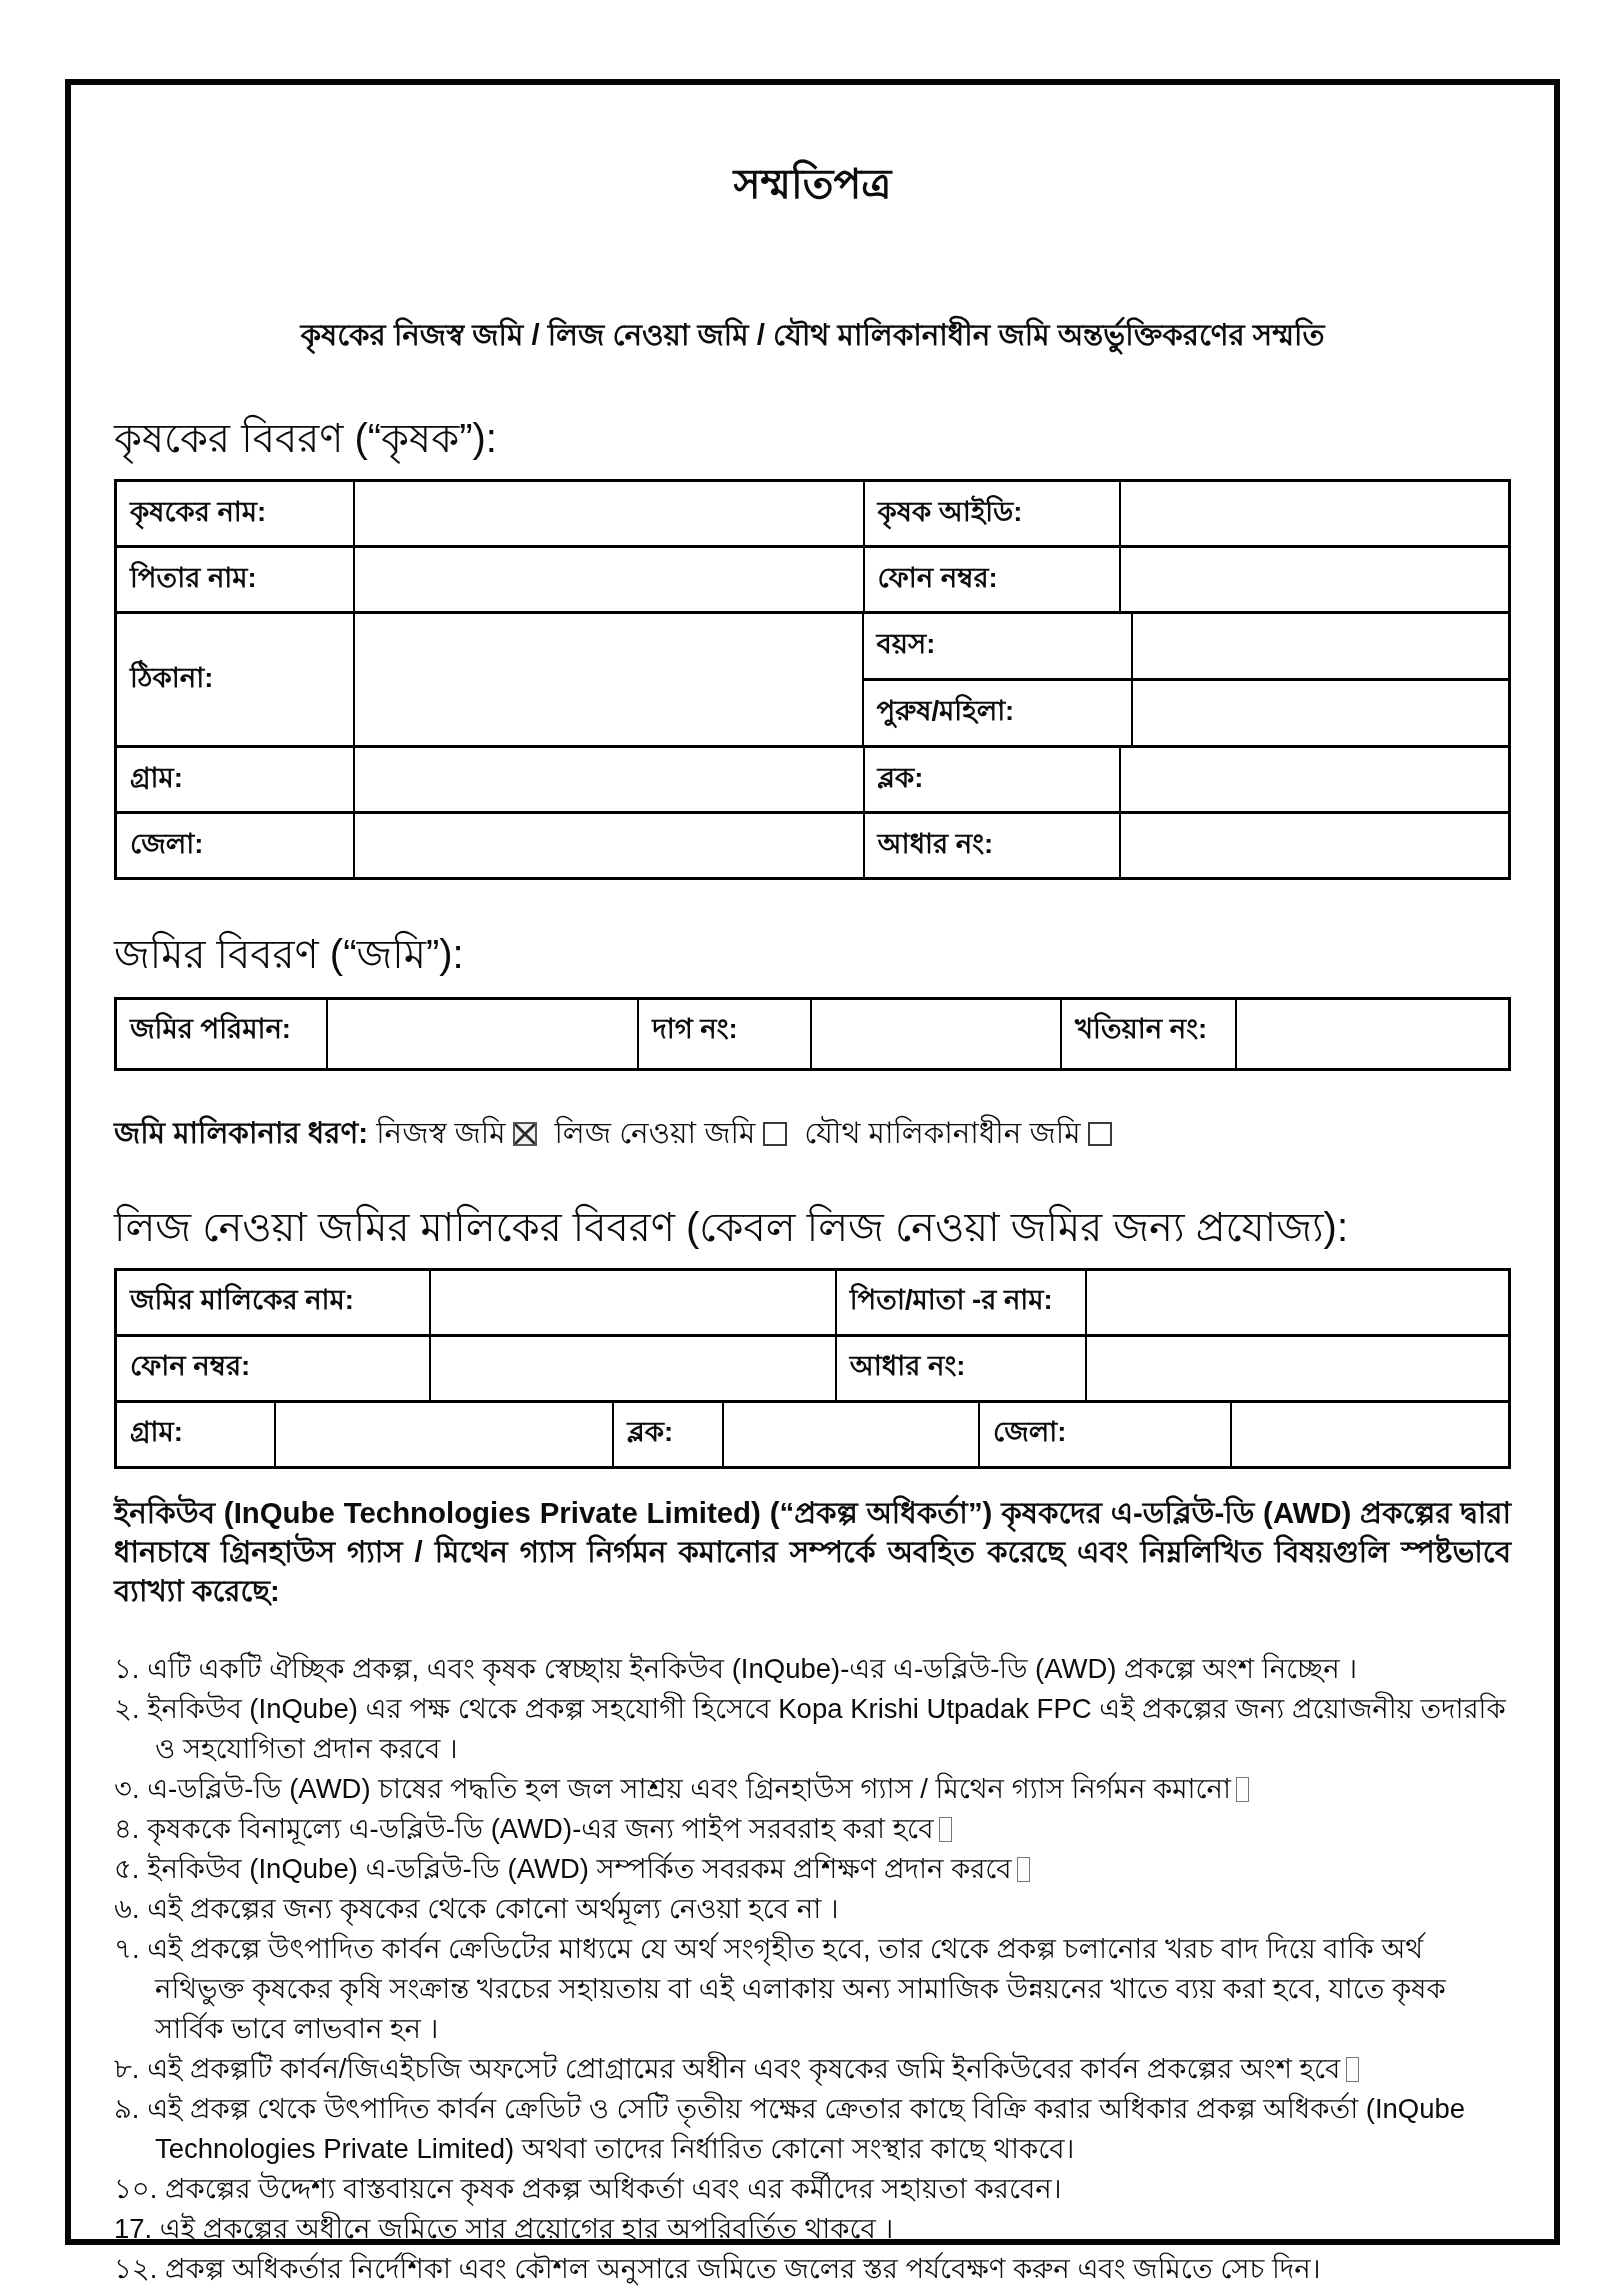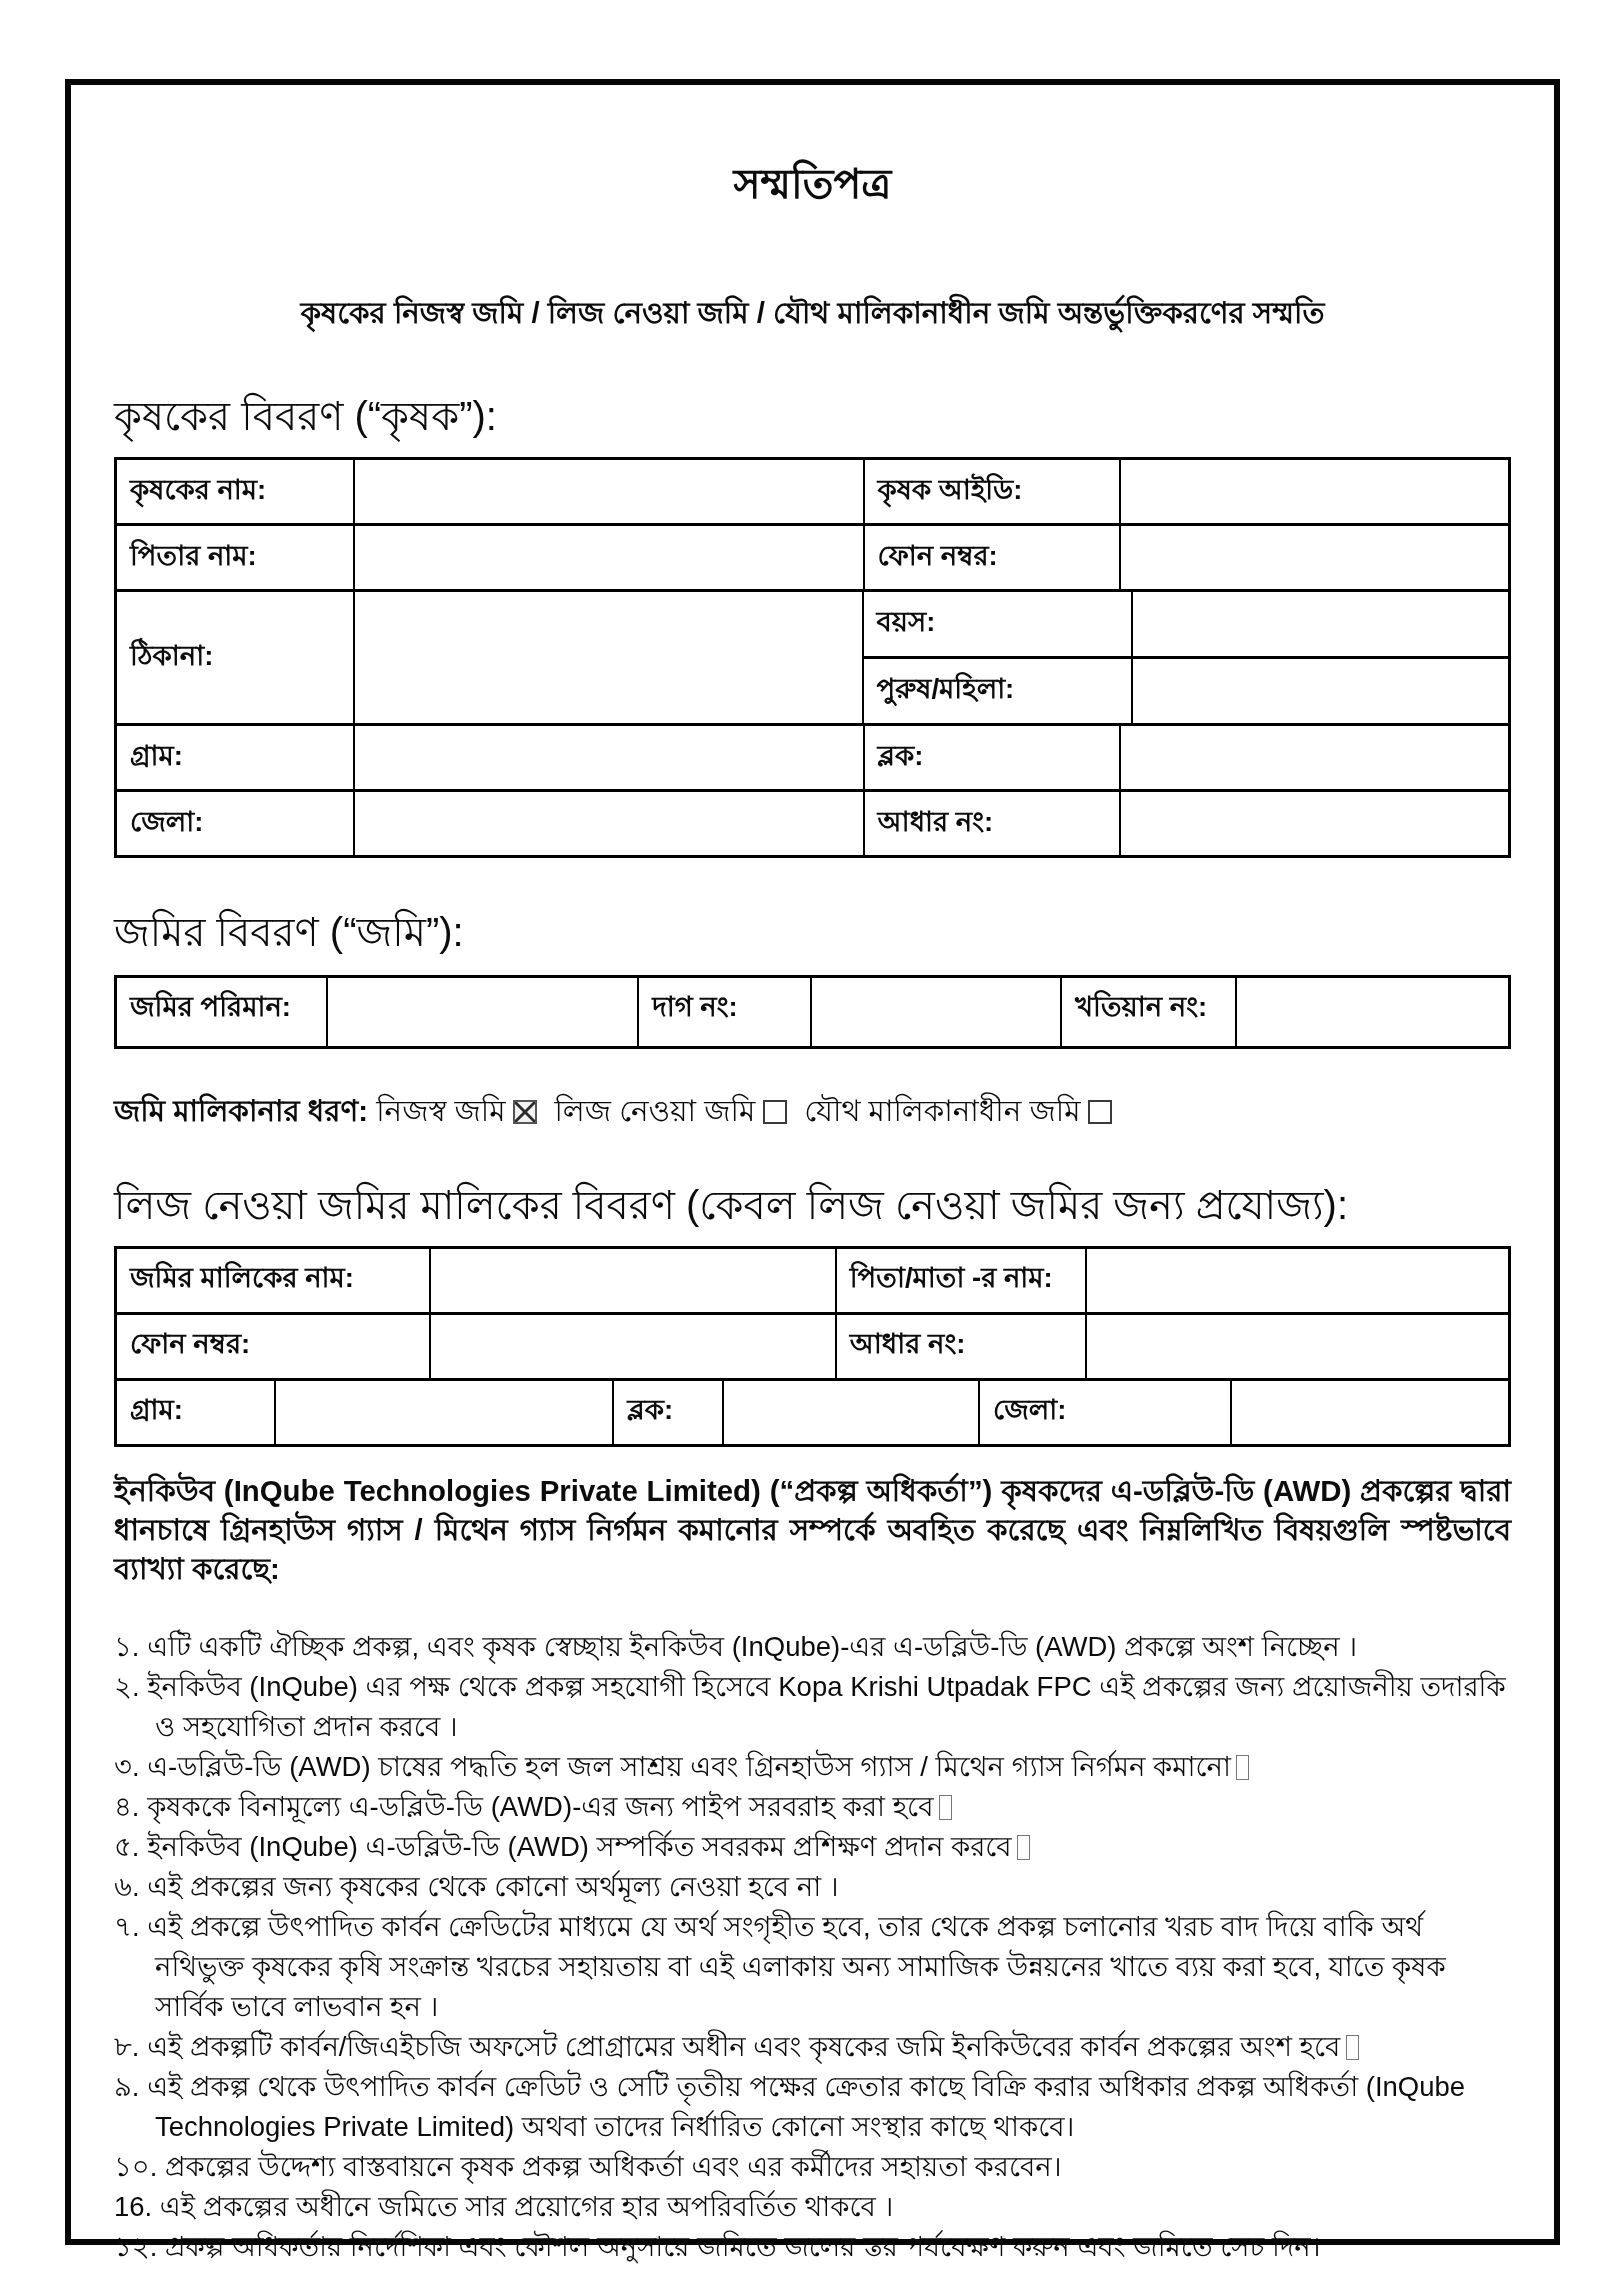--- a/index.html
+++ b/index.html
@@ -9,21 +9,21 @@
     color:#0c0c0c;
     -webkit-font-smoothing:antialiased;
   }
   #frame {
     position:absolute; left:65px; top:79px; width:1495px; height:2166px;
     box-sizing:border-box; border:6.5px solid #060606; background:#ffffff;
   }
   #content { padding:0 43px; }
 
   .title    { margin-top:67px; font-size:41px; font-weight:700; text-align:center; }
-  .subtitle { margin-top:69px;  font-size:29.4px; font-weight:700; text-align:center; }
+  .subtitle { margin-top:91px;  font-size:29.4px; font-weight:700; text-align:center; }
   .sec-h    { font-size:40px; font-weight:400; }
   .sec-h-farmer { margin-top:46px; margin-bottom:5.2px; }
   .sec-h-land   { margin-top:43px; margin-bottom:6.5px; }
   .sec-h-lease  { margin-top:37px; margin-bottom:5.2px; }
 
   .tbl { border:3.3px solid #000; border-top-width:3.9px; border-bottom-width:3.9px;font-weight:bold; }
   .trow { display:flex; height:63px; }
   .trow + .trow, .trow + .band, .band + .trow { border-top:3.9px solid #000; }
   .band { display:flex; height:131px; }
   .cell { box-sizing:border-box; display:flex; align-items:center; padding-left:13px; font-size:27.5px; }
@@ -180,19 +180,19 @@
       <div class="term"><span>১. এটি একটি ঐচ্ছিক প্রকল্প, এবং কৃষক স্বেচ্ছায় ইনকিউব (InQube)-এর এ-ডব্লিউ-ডি (AWD) প্রকল্পে অংশ নিচ্ছেন ।</span></div>
       <div class="term"><span>২. ইনকিউব (InQube) এর পক্ষ থেকে প্রকল্প সহযোগী হিসেবে Kopa Krishi Utpadak FPC এই প্রকল্পের জন্য প্রয়োজনীয় তদারকি ও সহযোগিতা প্রদান করবে ।</span></div>
       <div class="term"><span>৩. এ-ডব্লিউ-ডি (AWD) চাষের পদ্ধতি হল জল সাশ্রয় এবং গ্রিনহাউস গ্যাস / মিথেন গ্যাস নির্গমন কমানো</span><span class="tofu"></span></div>
       <div class="term"><span>৪. কৃষককে বিনামূল্যে এ-ডব্লিউ-ডি (AWD)-এর জন্য পাইপ সরবরাহ করা হবে</span><span class="tofu"></span></div>
       <div class="term"><span>৫. ইনকিউব (InQube) এ-ডব্লিউ-ডি (AWD) সম্পর্কিত সবরকম প্রশিক্ষণ প্রদান করবে</span><span class="tofu"></span></div>
       <div class="term"><span>৬. এই প্রকল্পের জন্য কৃষকের থেকে কোনো অর্থমূল্য নেওয়া হবে না ।</span></div>
       <div class="term"><span>৭. এই প্রকল্পে উৎপাদিত কার্বন ক্রেডিটের মাধ্যমে যে অর্থ সংগৃহীত হবে, তার থেকে প্রকল্প চলানোর খরচ বাদ দিয়ে বাকি অর্থ নথিভুক্ত কৃষকের কৃষি সংক্রান্ত খরচের সহায়তায় বা এই এলাকায় অন্য সামাজিক উন্নয়নের খাতে ব্যয় করা হবে, যাতে কৃষক সার্বিক ভাবে লাভবান হন ।</span></div>
       <div class="term"><span>৮. এই প্রকল্পটি কার্বন/জিএইচজি অফসেট প্রোগ্রামের অধীন এবং কৃষকের জমি ইনকিউবের কার্বন প্রকল্পের অংশ হবে</span><span class="tofu"></span></div>
       <div class="term"><span>৯. এই প্রকল্প থেকে উৎপাদিত কার্বন ক্রেডিট ও সেটি তৃতীয় পক্ষের ক্রেতার কাছে বিক্রি করার অধিকার প্রকল্প অধিকর্তা (InQube Technologies Private Limited) অথবা তাদের নির্ধারিত কোনো সংস্থার কাছে থাকবে।</span></div>
       <div class="term"><span>১০. প্রকল্পের উদ্দেশ্য বাস্তবায়নে কৃষক প্রকল্প অধিকর্তা এবং এর কর্মীদের সহায়তা করবেন।</span></div>
-      <div class="term"><span>16. এই প্রকল্পের অধীনে জমিতে সার প্রয়োগের হার অপরিবর্তিত থাকবে ।</span></div>
+      <div class="term"><span>17. এই প্রকল্পের অধীনে জমিতে সার প্রয়োগের হার অপরিবর্তিত থাকবে ।</span></div>
       <div class="term"><span>১২. প্রকল্প অধিকর্তার নির্দেশিকা এবং কৌশল অনুসারে জমিতে জলের স্তর পর্যবেক্ষণ করুন এবং জমিতে সেচ দিন।</span></div>
     </div>
 
   </div>
 </div>
 
 
 </body></html>

